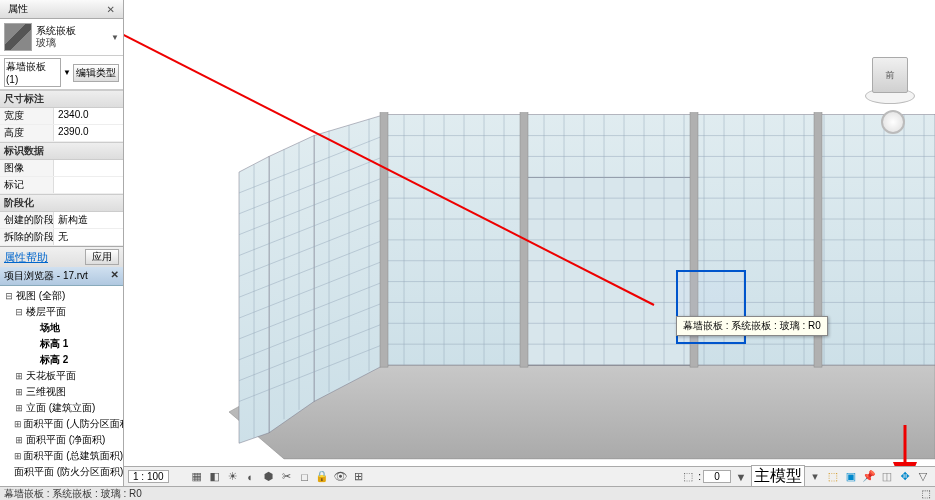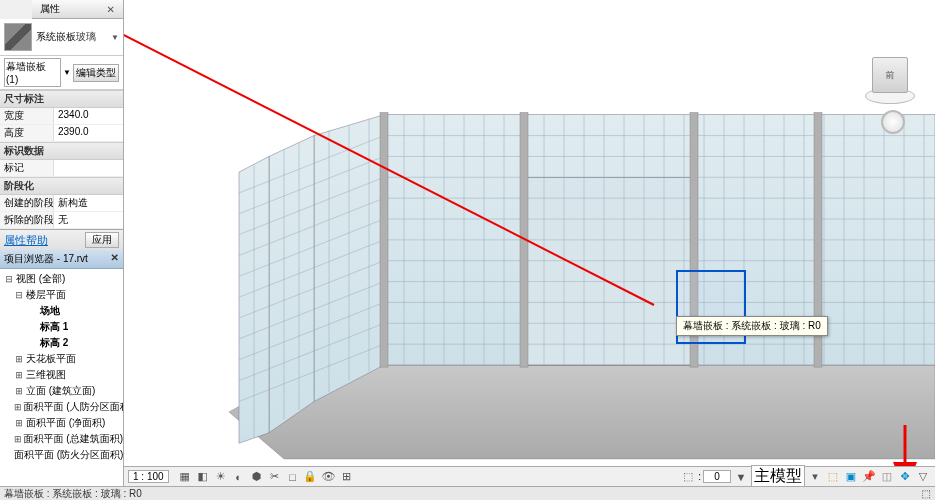--- a/index.html
+++ b/index.html
@@ -1,25 +1,25 @@
 <!DOCTYPE html>
 <html><head>
   <meta charset="utf-8">
   <style>
     * { box-sizing: border-box; margin: 0; padding: 0; }
     body { font-family: "Microsoft YaHei", SimSun, Arial, sans-serif; font-size: 11px; background: #e8e8e8; overflow: hidden; width: 935px; height: 500px; position: relative; }
     
     .left-panel { position: absolute; left: 0; top: 0; width: 124px; height: 500px; background: #f0f0f0; border-right: 1px solid #aaa; display: flex; flex-direction: column; }
     
-    .prop-header { background: linear-gradient(#fafafa,#ddd); border-bottom: 1px solid #aaa; padding: 2px 8px; font-size: 10px; display: flex; justify-content: space-between; align-items: center; margin-left: 32px; }
+    .prop-header { background: linear-gradient(#fafafa,#ddd); border-bottom: 1px solid #aaa; padding: 2px 8px; font-size: 10px; display: flex; justify-content: space-between; align-items: center; }
     .prop-header .close { font-size: 10px; color: #555; cursor: pointer; }
     
     .type-selector { display: flex; align-items: center; padding: 4px; background: #fff; border-bottom: 1px solid #ccc; gap: 4px; position: relative; }
     .type-thumb { width: 28px; height: 28px; background: linear-gradient(135deg, #888 40%, #555 40%, #555 60%, #888 60%); border: 1px solid #aaa; }
-    .type-labels { display: flex; flex-direction: row; font-size: 10px; line-height: 1.2; }
+    .type-labels { display: flex; flex-direction: column; font-size: 10px; line-height: 1.2; }
     .type-labels .main { font-weight: normal; }
     .type-labels .sub { color: #333; }
     .dropdown-arrow { position: absolute; right: 4px; top: 50%; transform: translateY(-50%); font-size: 8px; color: #555; }
     
     .instance-row { display: flex; align-items: center; padding: 2px 4px; background: #fff; border-bottom: 1px solid #ccc; font-size: 10px; gap: 2px; justify-content: space-between; }
     .instance-row select, .instance-row .combo { flex: 1; font-size: 10px; border: 1px solid #aaa; background: #fff; padding: 1px; }
     .edit-type-btn { font-size: 10px; border: 1px solid #aaa; background: linear-gradient(#fff,#ddd); padding: 1px 2px; cursor: pointer; }
     
     .prop-grid { background: #fff; font-size: 10px; }
     .prop-group-header { background: linear-gradient(#eee,#ddd); padding: 1px 4px; font-weight: bold; border-top: 1px solid #ccc; border-bottom: 1px solid #ccc; color: #333; }
@@ -48,21 +48,21 @@
     .tooltip-box { position: absolute; left: 552px; top: 316px; background: #fffff0; border: 1px solid #888; padding: 2px 6px; font-size: 10px; white-space: nowrap; box-shadow: 1px 1px 3px rgba(0,0,0,0.3); }
     
     .viewcube { position: absolute; right: 20px; top: 50px; width: 50px; height: 50px; }
     .viewcube .cube-face { position: absolute; width: 36px; height: 36px; background: linear-gradient(#f0f0f0,#d0d0d0); border: 1px solid #aaa; display: flex; align-items: center; justify-content: center; font-size: 9px; color: #555; left: 7px; top: 7px; border-radius: 2px; }
     .viewcube .ring { position: absolute; width: 50px; height: 16px; border: 1px solid #bbb; border-radius: 50%; top: 38px; left: 0; background: rgba(240,240,240,0.7); }
     .nav-wheel-icon { position: absolute; right: 30px; top: 110px; width: 24px; height: 24px; border-radius: 12px; border: 2px solid #bbb; background: radial-gradient(#fff,#ddd); }
     
     .red-arrow { position: absolute; pointer-events: none; }
     
     .bottom-viewbar { position: absolute; left: 124px; right: 0; bottom: 14px; height: 20px; background: #f0f0f0; border-top: 1px solid #aaa; display: flex; align-items: center; padding: 0 4px; gap: 2px; font-size: 10px; }
-    .bottom-viewbar .scale { border: 1px solid #aaa; padding: 0 4px; background: #fff; margin-right: 6px; }
+    .bottom-viewbar .scale { border: 1px solid #aaa; padding: 0 4px; background: #fff; margin-right: 18px; }
     .bottom-viewbar .tool-icon { width: 16px; height: 16px; display: inline-flex; align-items: center; justify-content: center; color: #555; cursor: pointer; font-size: 11px; }
     .bottom-viewbar .spacer { flex: 1; }
     .bottom-viewbar input.num { width: 28px; border: 1px solid #aaa; font-size: 10px; text-align: center; }
     .bottom-viewbar .combo-sm { border: 1px solid #aaa; background: #fff; padding: 0 2px; font-size: 16px; }
     .bottom-viewbar .status-icons { display: flex; gap: 2px; }
     
     .status-bar { position: absolute; left: 0; right: 0; bottom: 0; height: 14px; background: #e8e8e8; border-top: 1px solid #aaa; font-size: 10px; padding: 0 4px; display: flex; align-items: center; color: #333; }
     .status-bar .right { margin-left: auto; display: flex; gap: 4px; }
   </style>
 </head>
@@ -93,20 +93,24 @@
     <div class="prop-group-header">尺寸标注</div>
     <div class="prop-row">
       <div class="name">宽度</div>
       <div class="value">2340.0</div>
     </div>
     <div class="prop-row">
       <div class="name">高度</div>
       <div class="value">2390.0</div>
     </div>
     <div class="prop-group-header">标识数据</div>
+    <div class="prop-row">
+      <div class="name">图像</div>
+      <div class="value"></div>
+    </div>
     <div class="prop-row">
       <div class="name">标记</div>
       <div class="value"></div>
     </div>
     <div class="prop-group-header">阶段化</div>
     <div class="prop-row">
       <div class="name">创建的阶段</div>
       <div class="value">新构造</div>
     </div>
     <div class="prop-row">

